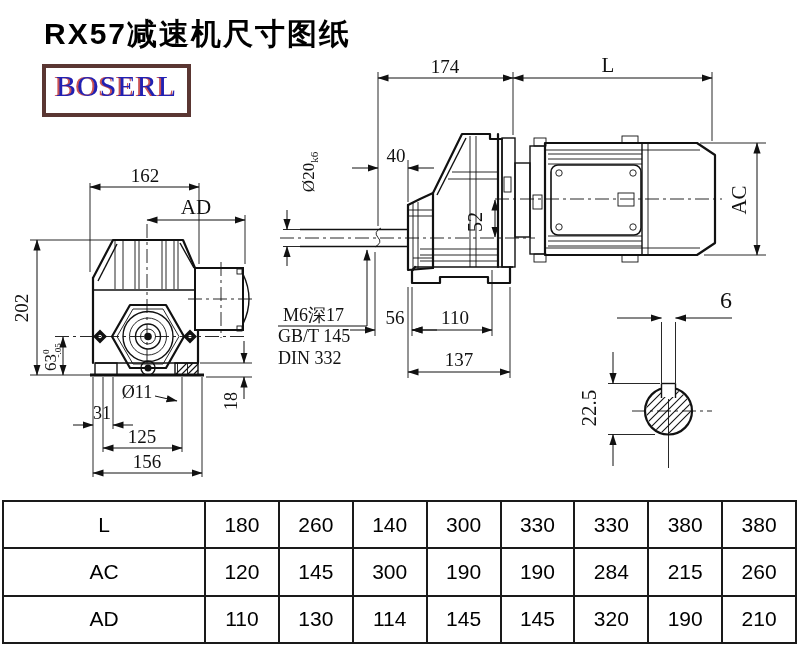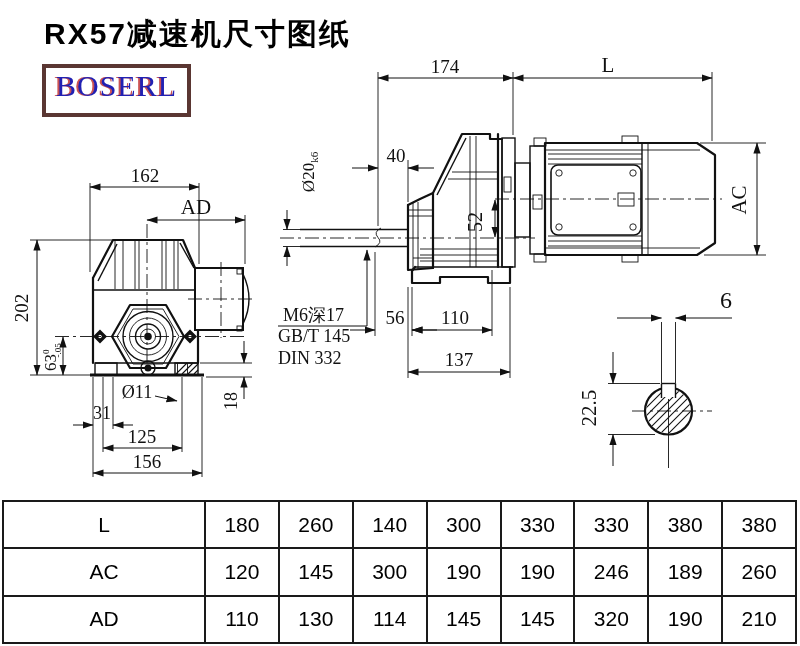--- a/index.html
+++ b/index.html
@@ -326,22 +326,22 @@
       <td>380</td>
       <td>380</td>
     </tr>
     <tr style="height:29px">
       <td>AC</td>
       <td>120</td>
       <td>145</td>
       <td>300</td>
       <td>190</td>
       <td>190</td>
-      <td>246</td>
-      <td>189</td>
+      <td>284</td>
+      <td>215</td>
       <td>260</td>
     </tr>
     <tr style="height:29px">
       <td>AD</td>
       <td>110</td>
       <td>130</td>
       <td>114</td>
       <td>145</td>
       <td>145</td>
       <td>320</td>

